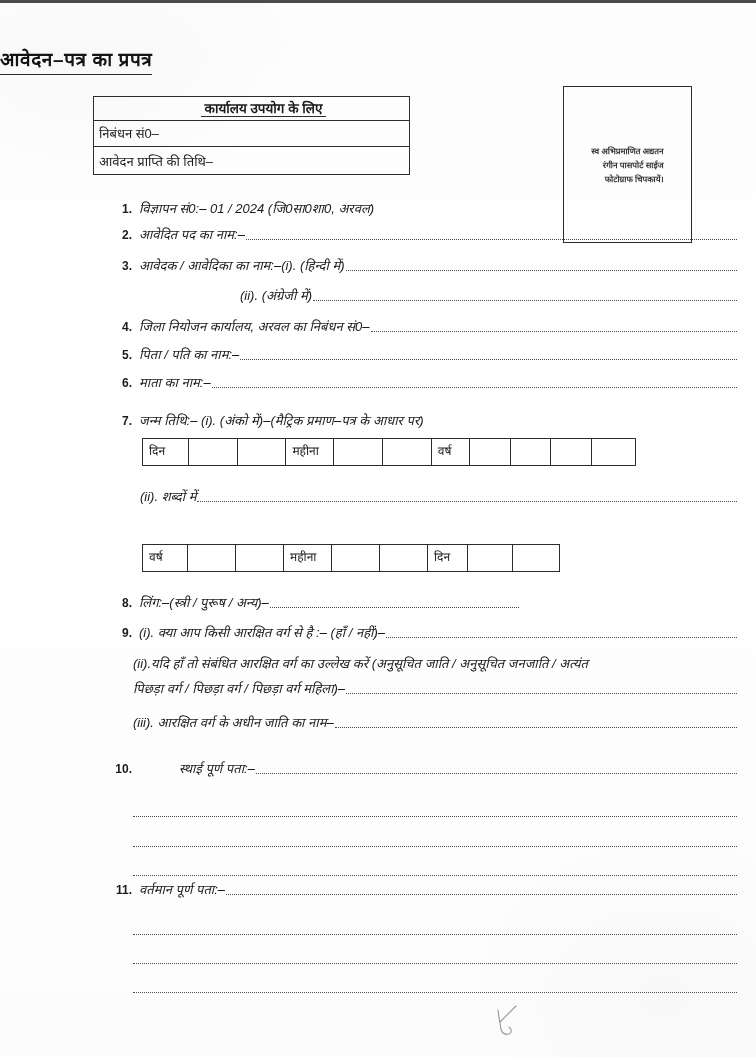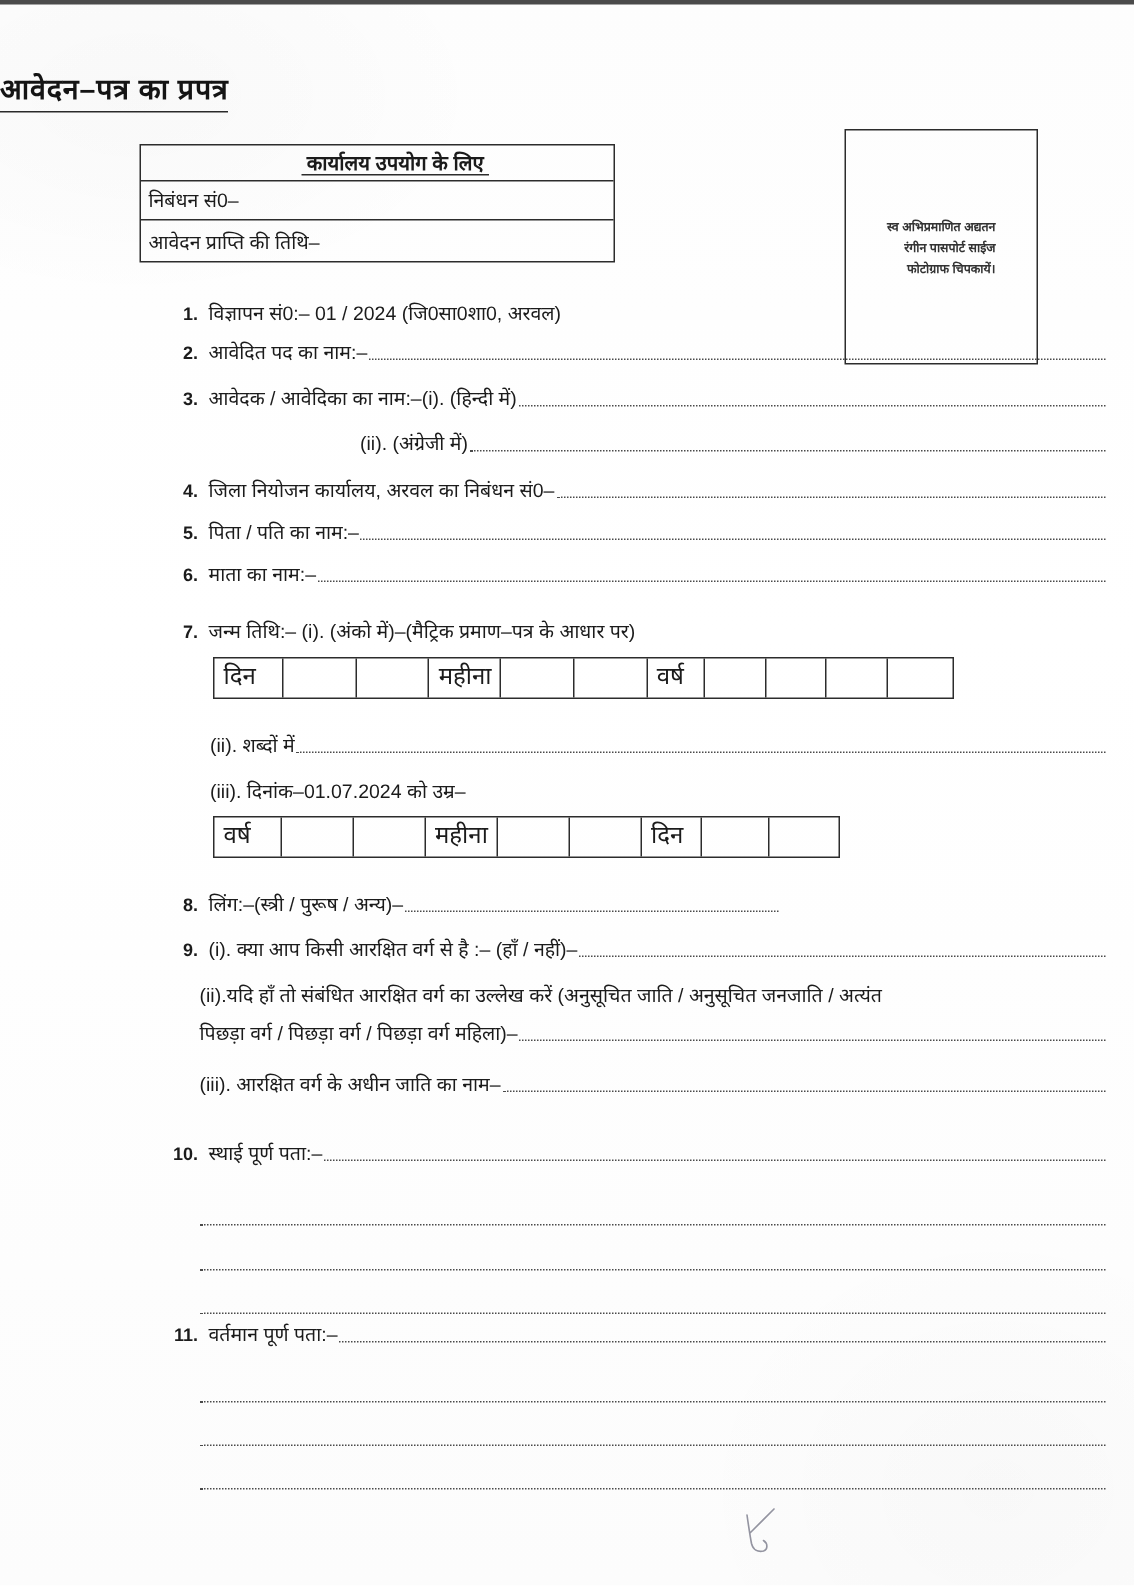--- a/index.html
+++ b/index.html
@@ -51,35 +51,35 @@
   .photo .ptxt{
     font-size:8.3px;line-height:14px;text-align:right;color:#333;
     padding:0 7px;font-weight:600;
   }
 
   
   .item{display:flex;align-items:flex-start;font-size:13px;line-height:17px;}
   .num{width:26px;flex:0 0 26px;text-align:right;padding-right:7px;font-weight:700;font-size:12px;
        box-sizing:border-box;padding-top:1px;}
   .body-txt{flex:1 1 auto;display:flex;align-items:flex-start;min-width:0;}
-  .lbl{white-space:nowrap;}
+  .lbl{white-space:nowrap;font-style:italic;}
   .dots{
     flex:1 1 auto;min-width:10px;
     border-bottom:1.6px dotted #4a4a4a;
     margin-bottom:3px;margin-left:1px;height:13px;
   }
   .dotline{
     border-bottom:1.6px dotted #4a4a4a;height:13px;
   }
 
   
   .grid{display:flex;border:1.4px solid #2c2c2c;box-sizing:border-box;height:28px;}
   .grid .c{border-right:1.3px solid #2c2c2c;box-sizing:border-box;height:100%;}
   .grid .c:last-child{border-right:none;}
-  .grid .hd{font-size:16px;line-height:25px;padding-left:6px;}
+  .grid .hd{font-size:12px;line-height:25px;padding-left:6px;}
 
   .sig{position:absolute;left:487px;top:1004px;width:40px;height:36px;opacity:.62;}
 </style>
 </head>
 <body>
 
 <div class="page">
 
   <div class="topedge"></div>
 
@@ -181,25 +181,20 @@
     <div class="c" style="width:43px;"></div>
   </div>
 
   <div class="ab item" style="left:140px;top:488px;width:597px;">
     <div class="body-txt">
       <span class="lbl">(ii).  शब्दों में</span>
       <span class="dots"></span>
     </div>
   </div>
 
-  <div class="ab item" style="left:140px;top:519px;width:400px;">
-    <div class="body-txt">
-      <span class="lbl">(iii).  दिनांक–01.07.2024 को उम्र–</span>
-    </div>
-  </div>
 
   <div class="ab grid" style="left:142px;top:544px;width:418px;">
     <div class="c hd" style="width:45px;">वर्ष</div>
     <div class="c" style="width:48px;"></div>
     <div class="c" style="width:48px;"></div>
     <div class="c hd" style="width:48px;">महीना</div>
     <div class="c" style="width:48px;"></div>
     <div class="c" style="width:48px;"></div>
     <div class="c hd" style="width:40px;">दिन</div>
     <div class="c" style="width:45px;"></div>
@@ -234,21 +229,21 @@
     </div>
   </div>
 
   <div class="ab item" style="left:133px;top:714px;width:604px;">
     <div class="body-txt">
       <span class="lbl">(iii).  आरक्षित वर्ग के अधीन जाति का नाम–</span>
       <span class="dots"></span>
     </div>
   </div>
 
-  <div class="ab item" style="left:113px;top:760px;width:624px;">
+  <div class="ab item" style="left:113px;top:760px;width:624px;gap:40px;">
     <div class="num">10.</div>
     <div class="body-txt">
       <span class="lbl">स्थाई पूर्ण पता:–</span>
       <span class="dots"></span>
     </div>
   </div>
   <div class="ab dotline" style="left:133px;top:803px;width:604px;"></div>
   <div class="ab dotline" style="left:133px;top:833px;width:604px;"></div>
   <div class="ab dotline" style="left:133px;top:862px;width:604px;"></div>
 

